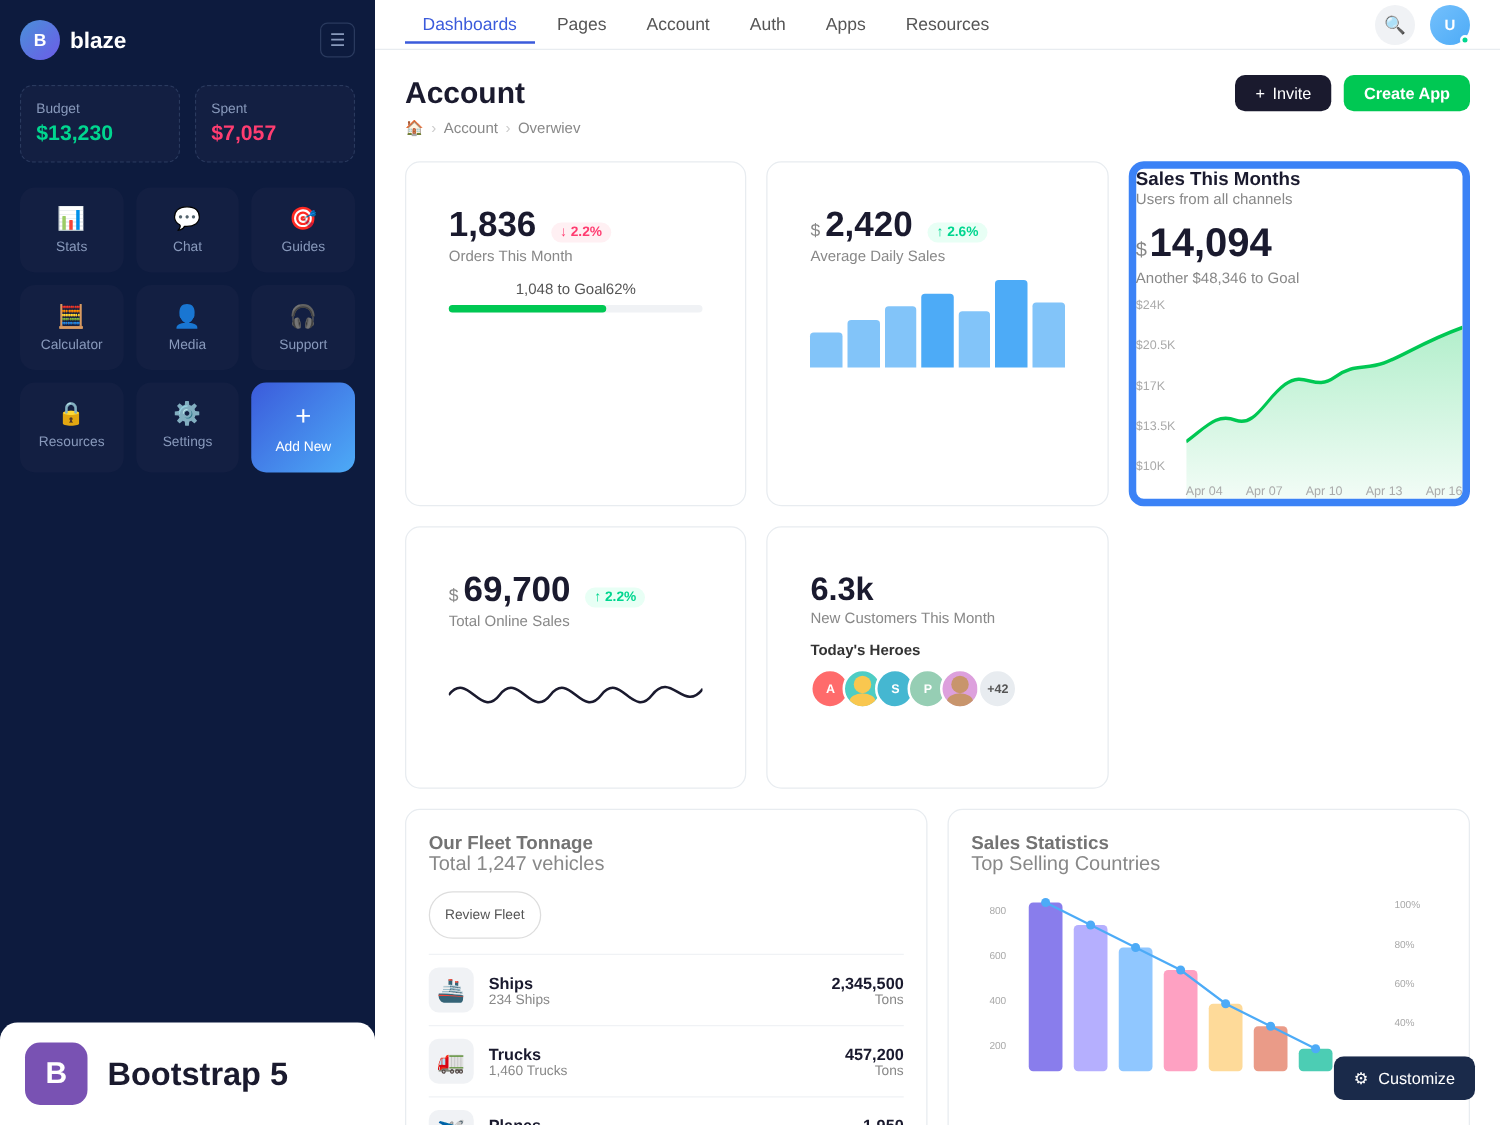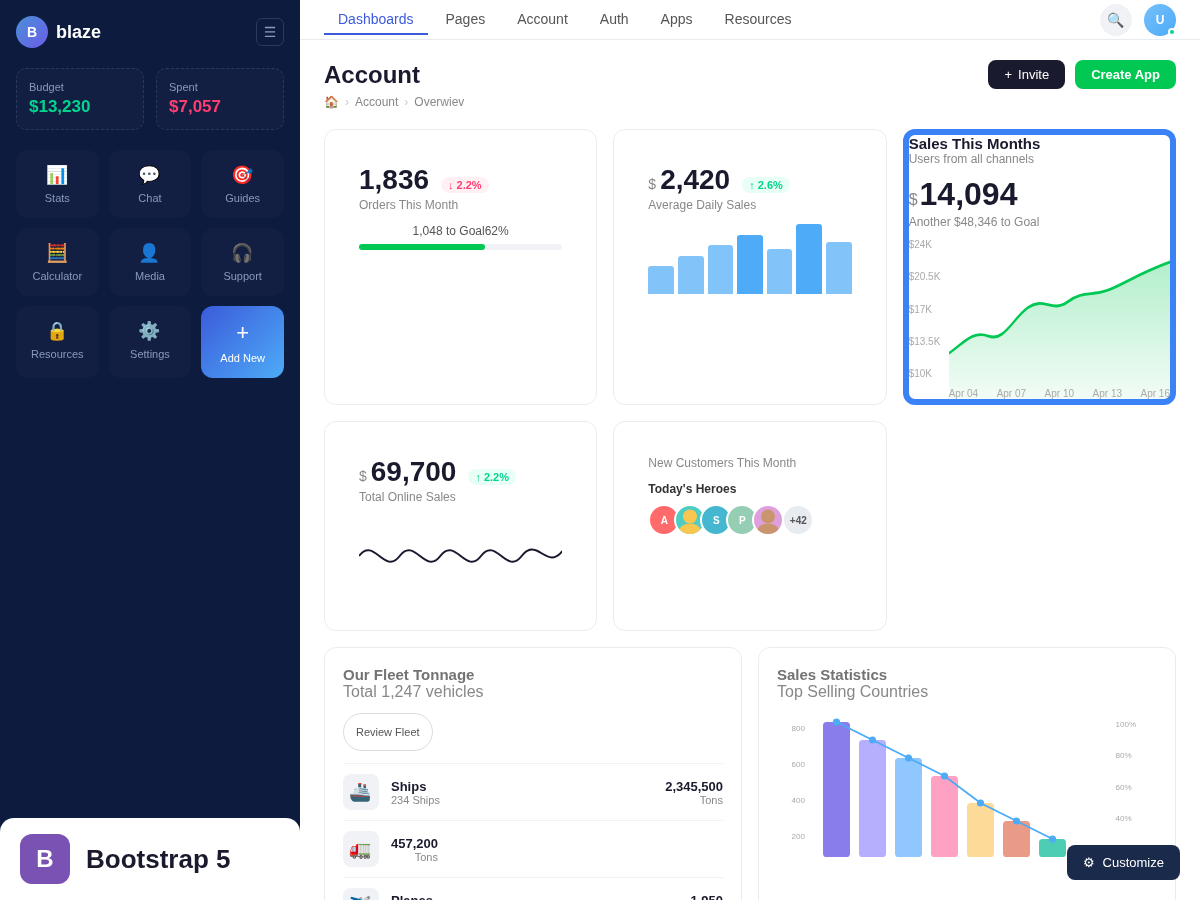--- a/index.html
+++ b/index.html
@@ -572,20 +572,21 @@
         </div>
         <div class="stat-label">Total Online Sales</div>
         <div class="wavy-chart">
           <svg viewBox="0 0 200 80" preserveAspectRatio="none" style="width:100%;height:100%;">
             <path d="M0,40 C15,20 25,60 40,40 C55,20 65,60 80,40 C95,20 105,60 120,40 C135,20 145,60 160,40 C175,20 185,55 200,35" fill="none" stroke="#1a1a2e" stroke-width="2"></path>
           </svg>
         </div>
       </div>
 
       <div class="stat-card">
+        <div class="customers-number">6.3k</div>
         <div class="stat-label">New Customers This Month</div>
         <div class="heroes-section">
           <div class="heroes-title">Today's Heroes</div>
           <div class="avatars-row">
             <div class="avatar-circle" style="background:#ff6b6b;">A</div>
             <div class="avatar-circle" style="background:#4ecdc4;overflow:hidden;">
               <svg viewBox="0 0 32 32" width="32" height="32">
                   <circle cx="16" cy="12" r="8" fill="#f9c74f"></circle>
                   <ellipse cx="16" cy="28" rx="12" ry="8" fill="#f9c74f"></ellipse>
                 </svg>
@@ -619,20 +620,24 @@
             <div class="fleet-sub">234 Ships</div>
           </div>
           <div class="fleet-val">
             <div class="fleet-val-num">2,345,500</div>
             <div class="fleet-val-unit">Tons</div>
           </div>
         </div>
 
         <div class="fleet-item">
           <div class="fleet-icon">🚛</div>
+          <div class="fleet-info">
+            <div class="fleet-name">Trucks</div>
+            <div class="fleet-sub">1,460 Trucks</div>
+          </div>
           <div class="fleet-val">
             <div class="fleet-val-num">457,200</div>
             <div class="fleet-val-unit">Tons</div>
           </div>
         </div>
 
         <div class="fleet-item">
           <div class="fleet-icon">✈️</div>
           <div class="fleet-info">
             <div class="fleet-name">Planes</div>

